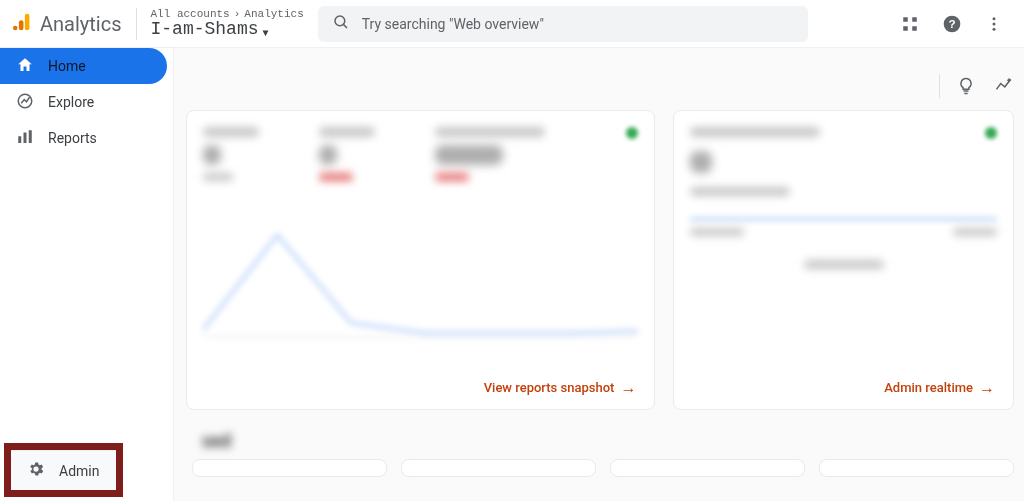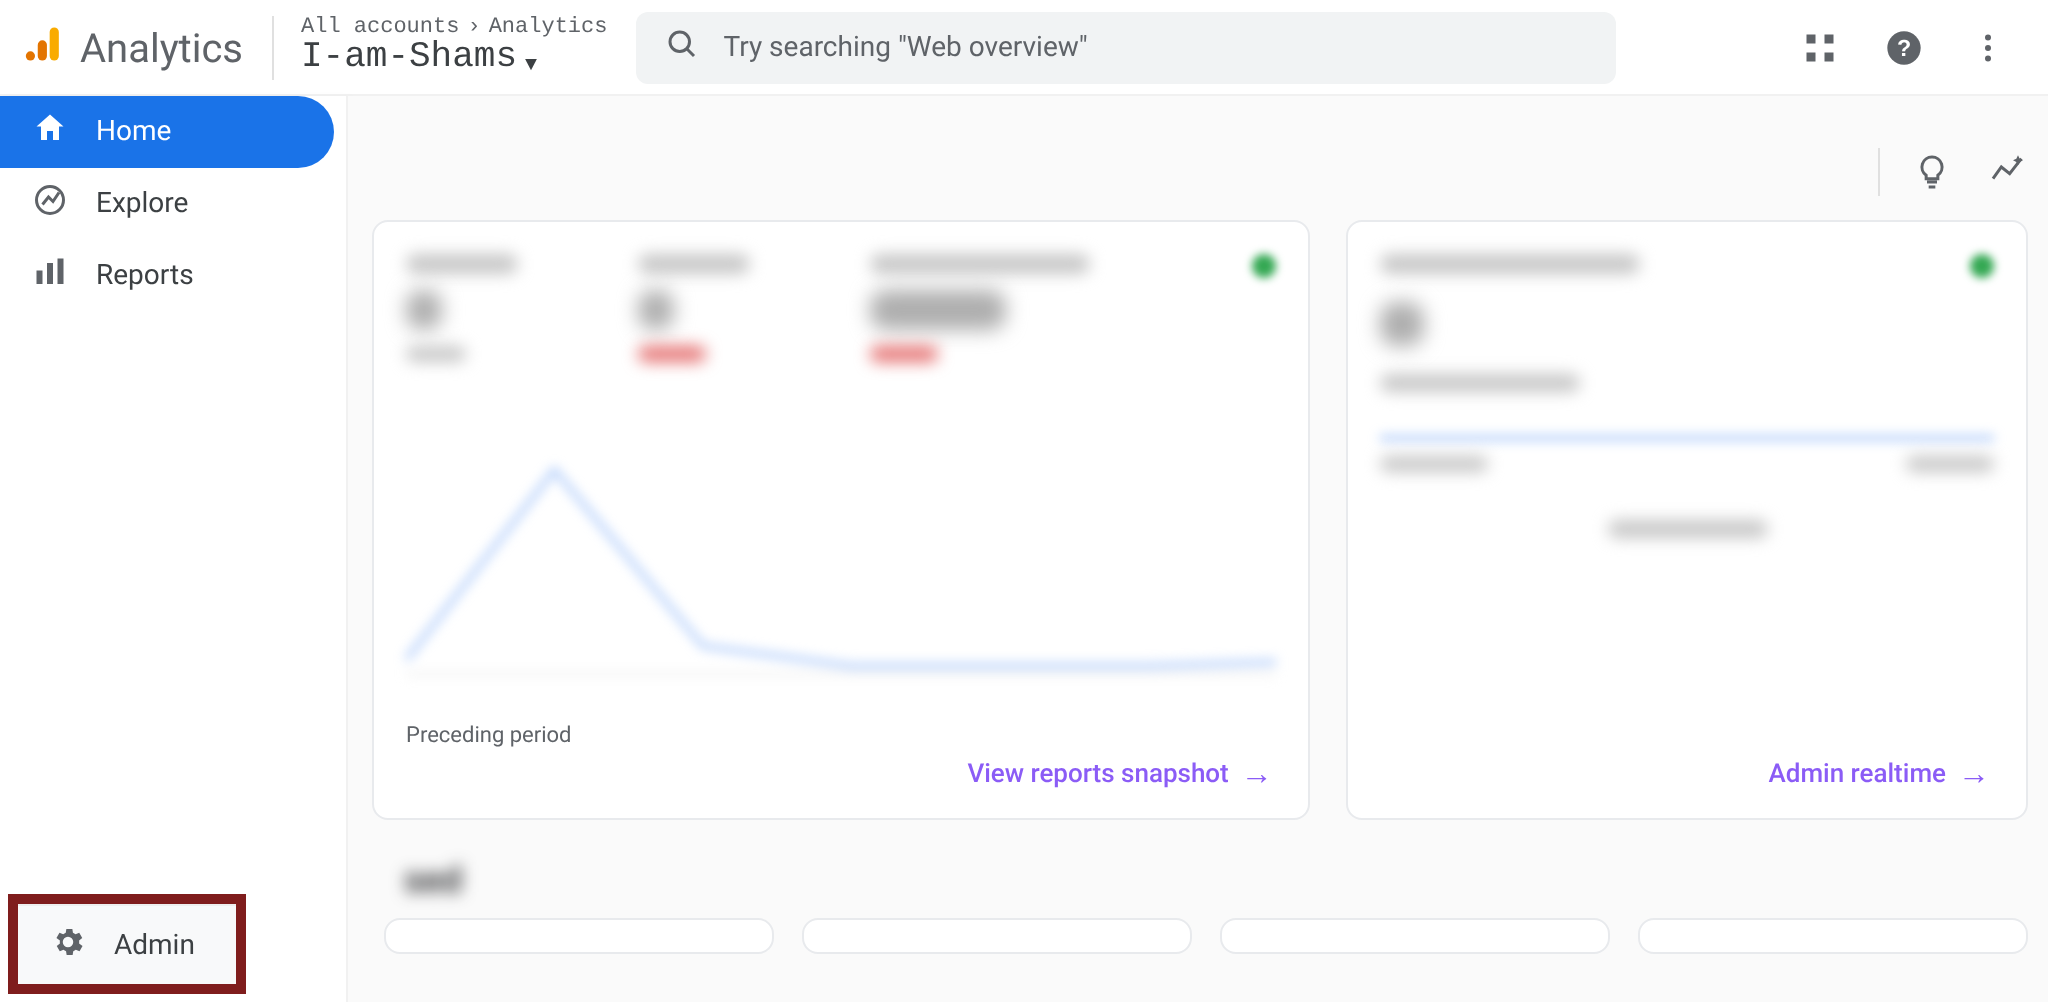--- a/index.html
+++ b/index.html
@@ -20,25 +20,25 @@
   .header-spacer { flex: 1; }
   .header-actions { display: flex; align-items: center; gap: 18px; padding-right: 10px; color: #5f6368; }
   .icon-btn { width: 24px; height: 24px; display: flex; align-items: center; justify-content: center; cursor: pointer; }
 
   
   .layout { display: flex; height: calc(501px - 48px); }
   
   
   .sidebar { width: 174px; background: #fff; display: flex; flex-direction: column; border-right: 1px solid #f1f1f1; box-shadow: 2px 0 4px rgba(0,0,0,0.02); position: relative; }
   .nav-item { height: 36px; display: flex; align-items: center; gap: 14px; padding: 0 16px; font-size: 14px; color: #3c4043; cursor: pointer; border-radius: 0 18px 18px 0; margin-right: 6px; }
-  .nav-item.active { background: #1a73e8; color: #ffffff; }
+  .nav-item.active { background: #1a73e8; color: #0f172a; }
   .nav-item svg { width: 18px; height: 18px; }
   .sidebar-bottom { position: absolute; bottom: 0; left: 0; right: 0; }
   .admin-item { height: 40px; display: flex; align-items: center; gap: 14px; padding: 0 16px; font-size: 14px; color: #3c4043; cursor: pointer; background: #f8f9fa; border-top: 1px solid #eee; }
-  .admin-highlight { border: 5px solid #7f1d1d; margin: 16px 50px 4px 4px; }
+  .admin-highlight { border: 7px solid #7f1d1d; margin: 16px 50px 4px 4px; }
 
   
   .main { flex: 1; background: #fafafa; position: relative; overflow: hidden; padding-left: 12px; }
   .insight-bar { position: absolute; top: 26px; right: 8px; display: flex; gap: 14px; color: #5f6368; border-left: 1px solid #e0e0e0; padding-left: 14px; }
   
   .cards-row { display: flex; gap: 18px; padding-top: 62px; padding-right: 10px; }
   .card { background: #fff; border: 1px solid #e8eaed; border-radius: 8px; flex: 1; min-height: 300px; position: relative; padding: 16px; }
   .card-a { flex: 1.42; }
   .card-b { flex: 1; }
   
@@ -46,21 +46,21 @@
   .blur-red { background: #e57373; filter: blur(4px); border-radius: 6px; }
   .blur-dark { background: #aeaeae; filter: blur(5px); border-radius: 8px; }
   .dot-green { width: 12px; height: 12px; background: #34a853; border-radius: 50%; filter: blur(2px); }
 
   .metrics-row { display: flex; gap: 60px; }
   .metric { display: flex; flex-direction: column; gap: 8px; }
   
   .chart-area { height: 140px; margin-top: 24px; position: relative; filter: blur(3px); }
   .legend-txt { font-size: 11px; color: #5f6368; margin-top: 16px; }
   
-  .card-link { position: absolute; bottom: 12px; right: 18px; color: #8b5cf6; font-size: 13px; display: flex; align-items: center; gap: 6px; cursor: pointer; font-weight: 500; }
+  .card-link { position: absolute; bottom: 12px; right: 18px; color: #c2410c; font-size: 13px; display: flex; align-items: center; gap: 6px; cursor: pointer; font-weight: 500; }
   .arrow { font-size: 16px; }
   
   .section-title-blur { font-size: 18px; color: #202124; filter: blur(4px); padding: 20px 0 8px 16px; font-weight: 500; }
   .mini-cards { display: flex; gap: 14px; padding: 0 10px 0 6px; }
   .mini-card { background: #fff; border: 1px solid #e8eaed; border-radius: 8px; height: 18px; flex: 1; }
 
   .hr-blue-blur { height: 2px; background: #8ab4f8; filter: blur(3px); margin: 8px 0; }
 </style>
 </head>
 <body>
@@ -207,21 +207,20 @@
           </div>
         </div>
 
         <div class="chart-area">
           <svg width="100%" height="100%" viewBox="0 0 440 140" preserveAspectRatio="none">
             <polyline points="0,125 75,30 150,118 225,128 300,128 375,128 440,126" fill="none" stroke="#a8c7fa" stroke-width="2.5"></polyline>
             <line x1="0" y1="132" x2="440" y2="132" stroke="#e0e0e0" stroke-width="1"></line>
           </svg>
         </div>
 
-        <div class="legend-txt">Preceding period</div>
 
         <div class="card-link">
           <span>View reports snapshot</span>
           <span class="arrow">→</span>
         </div>
       </div>
 
       <div class="card card-b">
         <div style="display:flex;justify-content:space-between">
           <div class="blur-line" style="width:130px;height:10px"></div>

